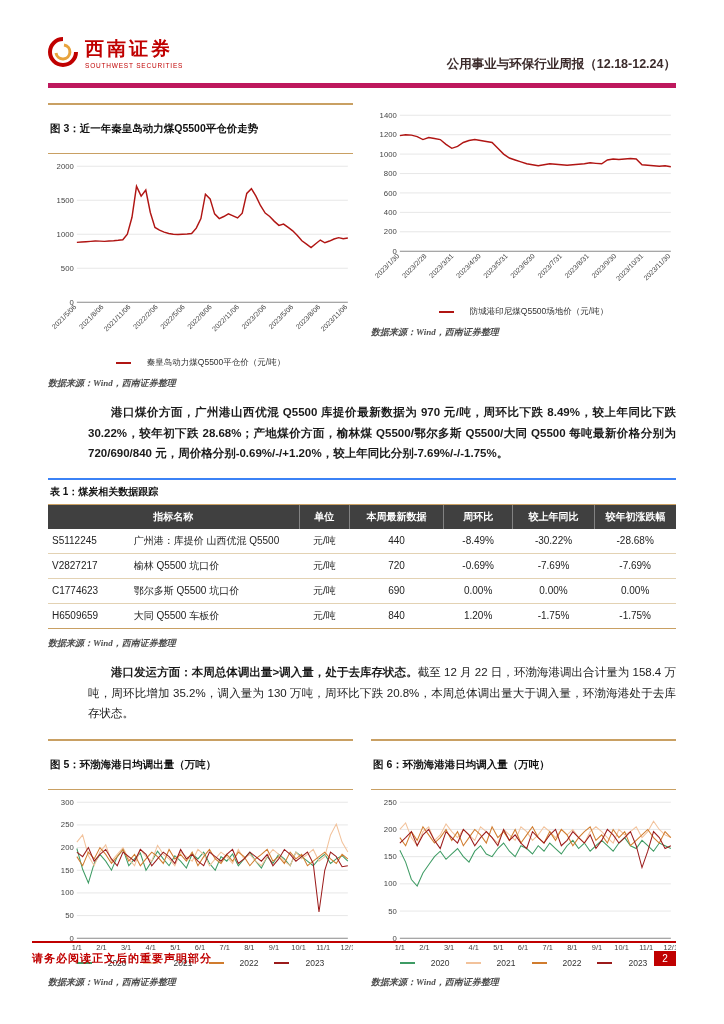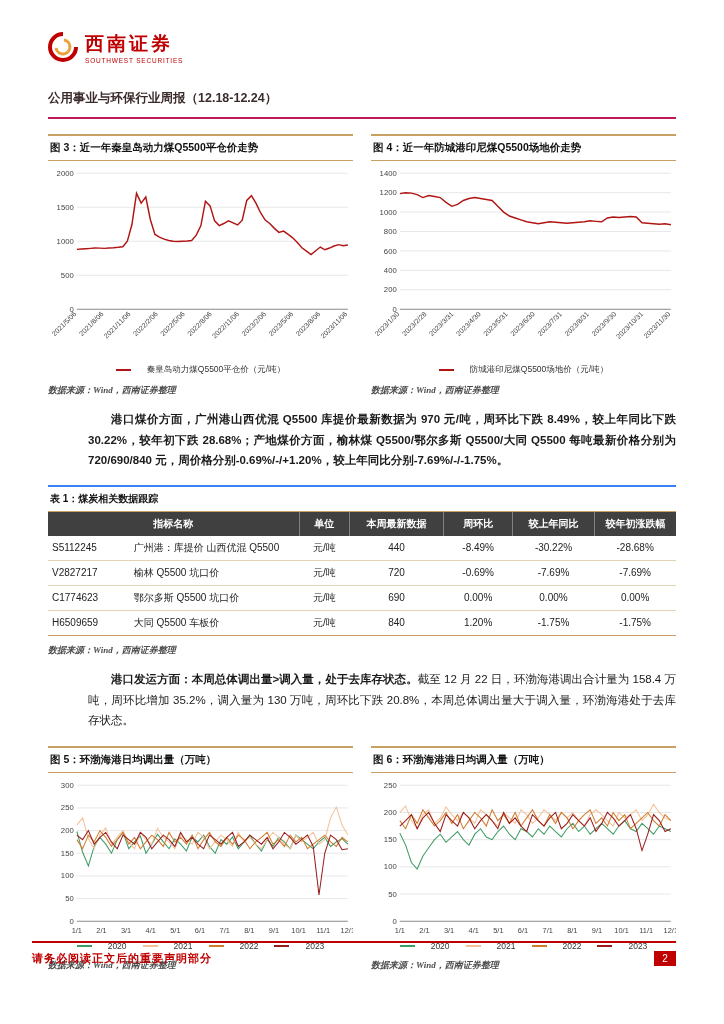--- a/index.html
+++ b/index.html
@@ -4,34 +4,34 @@
 <style>
   * { box-sizing: border-box; margin: 0; padding: 0; }
   html,body { width: 724px; height: 1024px; }
   body {
     font-family: "Liberation Sans", "DejaVu Sans", sans-serif;
     background: #ffffff; color: #222; position: relative; overflow: hidden;
   }
   .page { padding: 32px 48px 0 48px; }
 
   
-  .top-header { display:flex; justify-content:space-between; align-items:flex-start;
-    padding-bottom:7px; border-bottom:2px solid #be185d;flex-direction:column; }
+  .top-header { display:flex; justify-content:space-between; align-items:center;
+    padding-bottom:7px; border-bottom:5px solid #be185d; }
   .brand { display:flex; align-items:center; gap:7px; }
   .brand-text { display:flex; flex-direction:column; line-height:1.1; }
   .brand-cn { color:#C00000; font-size:19px; font-weight:bold; letter-spacing:3px;
     font-family:"Liberation Serif", serif; }
   .brand-en { color:#C00000; font-size:6.5px; letter-spacing:0.8px; margin-top:2px; }
   .report-title { font-size:12.5px; font-weight:bold; color:#3b2b2b; padding-bottom:3px;margin-top:24px; }
 
   
   .figrow { display:flex; gap:18px; margin-top:15px; }
   .figcol { flex:1; min-width:0; }
   .figcaption { font-size:10.5px; font-weight:bold; color:#111;
-    border-top:2px solid #C9A063; border-bottom:1px solid #C9A063; padding:5px 2px; }
+    border-top:2px solid #C9A063; border-bottom:1px solid #C9A063; padding:17px 2px; }
   .chart-mount { margin-top:4px; }
   .legend { display:flex; justify-content:center; gap:16px; font-size:8.5px; color:#333; margin-top:1px; }
   .legend-item { display:flex; align-items:center; gap:16px; }
   .legend-swatch { width:15px; height:2px; display:inline-block; }
   .source { font-size:9px; color:#4d4d4d; margin-top:8px; font-style:italic;
     font-family:"Liberation Serif", serif; font-weight:bold; }
 
   
   .para { font-size:11.5px; line-height:1.8; text-align:justify; text-indent:2em; margin-top:12px; color:#1a1a1a;margin-left:40px; }
   .para.bold-all { font-weight:bold; }
@@ -108,21 +108,20 @@
           <div class="legend">
             <span class="legend-item">
               <span class="legend-swatch" style="background:#B01513"></span>
               <span>秦皇岛动力煤Q5500平仓价（元/吨）</span>
             </span>
           </div>
         </div>
       <div class="source">数据来源：Wind，西南证券整理</div>
     </div>
     <div class="figcol">
-      <div class="figcaption">图 4：近一年防城港印尼煤Q5500场地价走势</div>
       <div id="chart4" class="chart-mount">
           <svg viewBox="0 0 296 192" width="100%" style="display:block">
             <line x1="28" y1="140.0" x2="291" y2="140.0" stroke="#8a8a8a" stroke-width="1"></line>
             <text x="25" y="142.5" font-size="7.5" fill="#444" text-anchor="end">0</text>
             <line x1="28" y1="121.1" x2="291" y2="121.1" stroke="#dddddd" stroke-width="0.7"></line>
             <text x="25" y="123.6" font-size="7.5" fill="#444" text-anchor="end">200</text>
             <line x1="28" y1="102.3" x2="291" y2="102.3" stroke="#dddddd" stroke-width="0.7"></line>
             <text x="25" y="104.8" font-size="7.5" fill="#444" text-anchor="end">400</text>
             <line x1="28" y1="83.4" x2="291" y2="83.4" stroke="#dddddd" stroke-width="0.7"></line>
             <text x="25" y="85.9" font-size="7.5" fill="#444" text-anchor="end">600</text>

